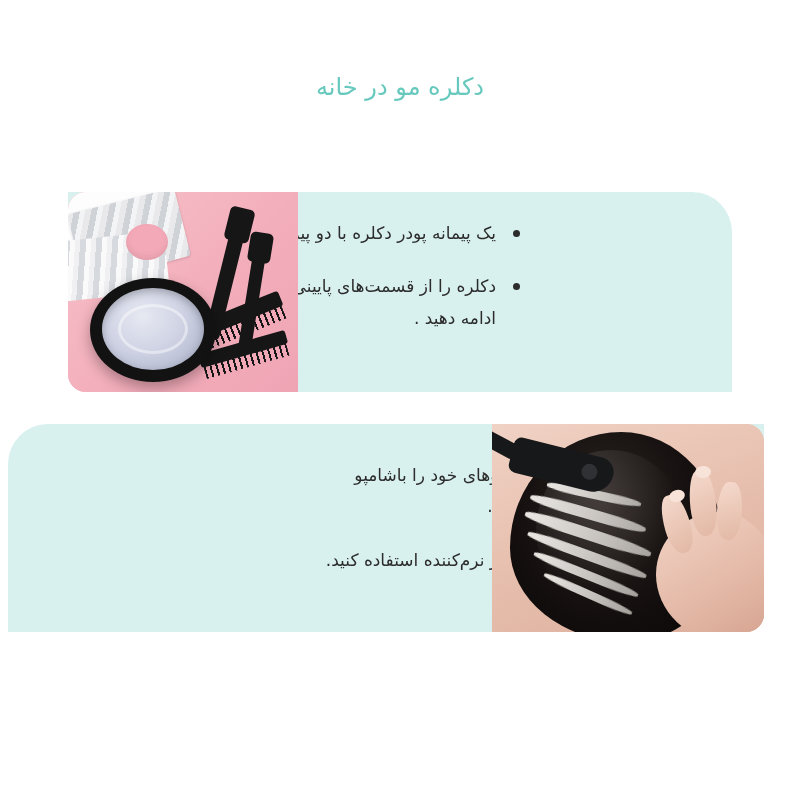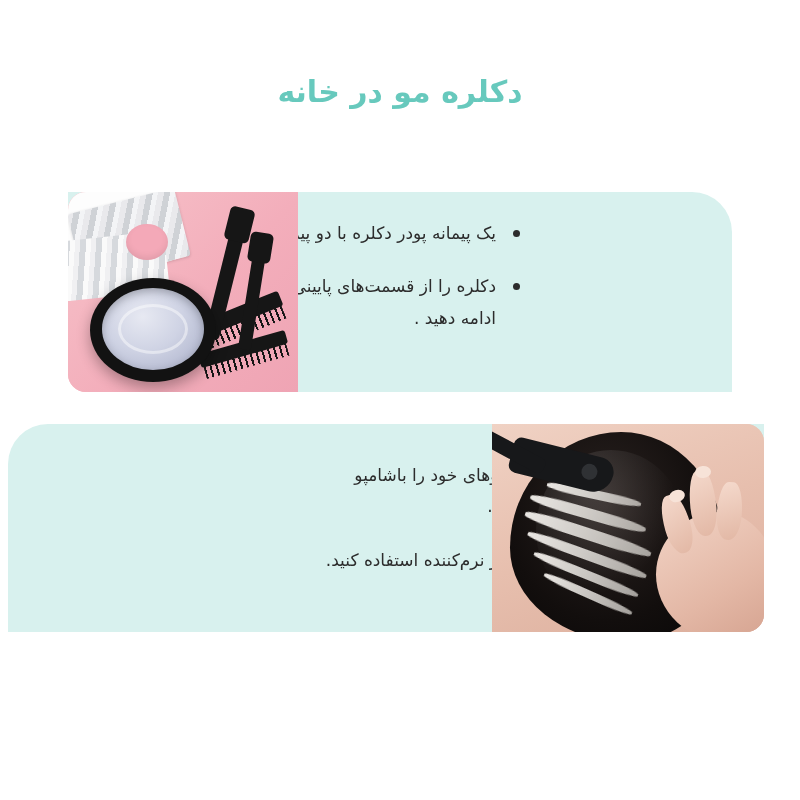--- a/index.html
+++ b/index.html
@@ -21,22 +21,22 @@
 
   
   .title-wrap {
     position: absolute;
     top: 72px;
     left: 0;
     width: 800px;
     text-align: center;
   }
   .title {
-    font-size: 30px;
-    font-weight: bold;
+    font-size: 24px;
+    font-weight: normal;
     color: #67c9bd;
     letter-spacing: 0px;
     direction: rtl;
     line-height: 1.3;
   }
 
   
   .panel-one {
     position: absolute;
     top: 192px;

